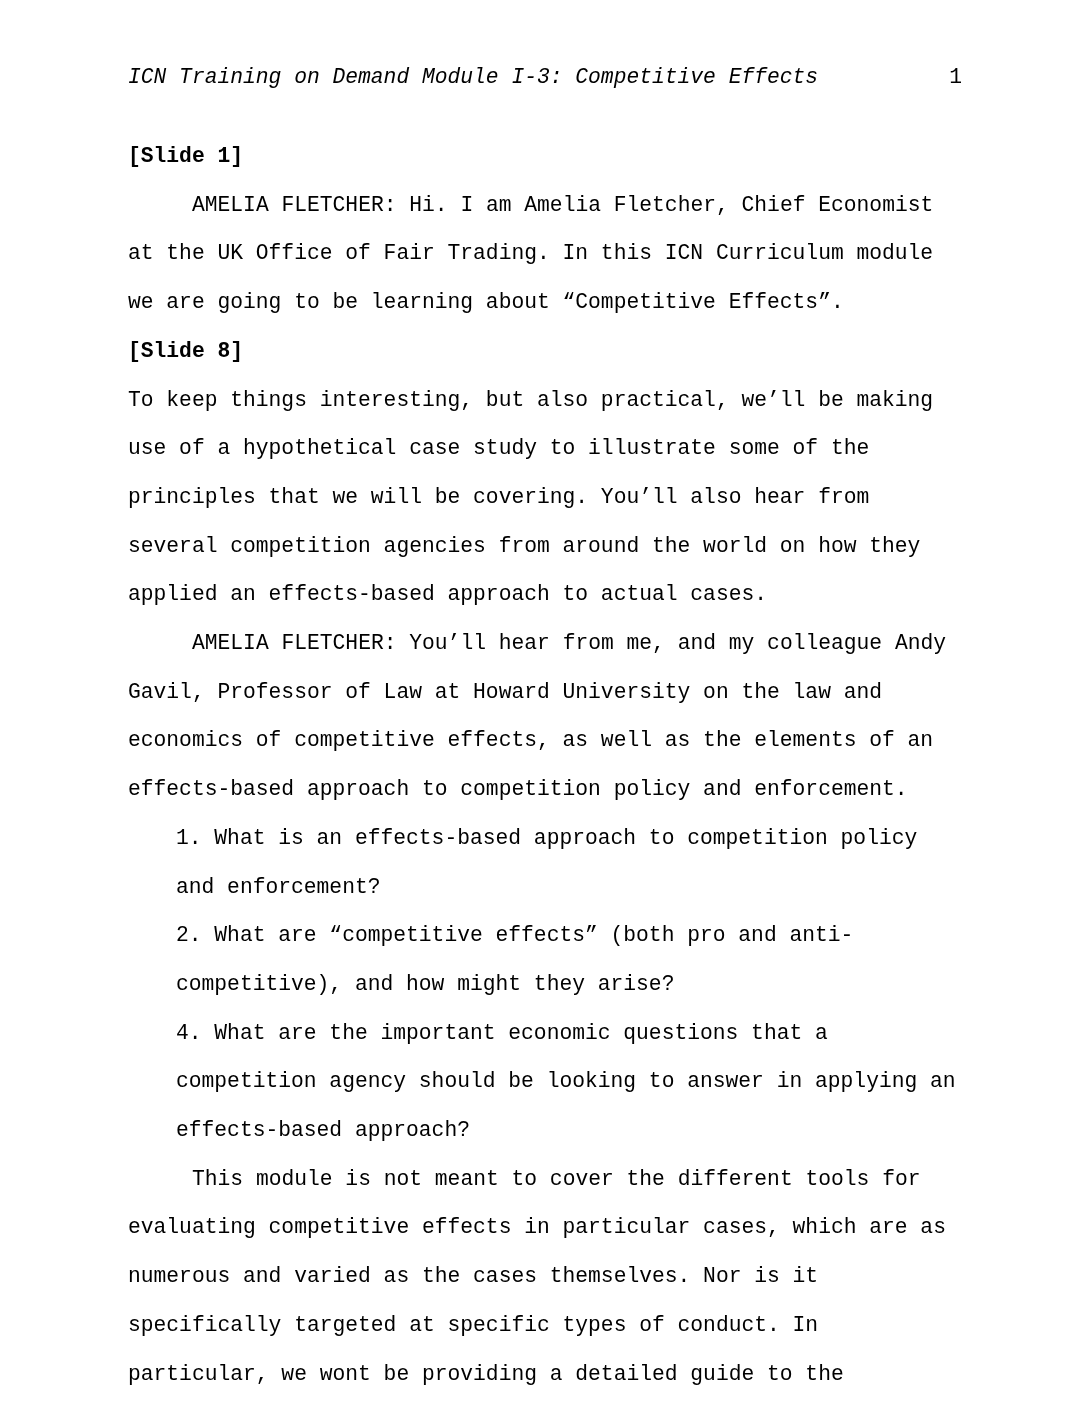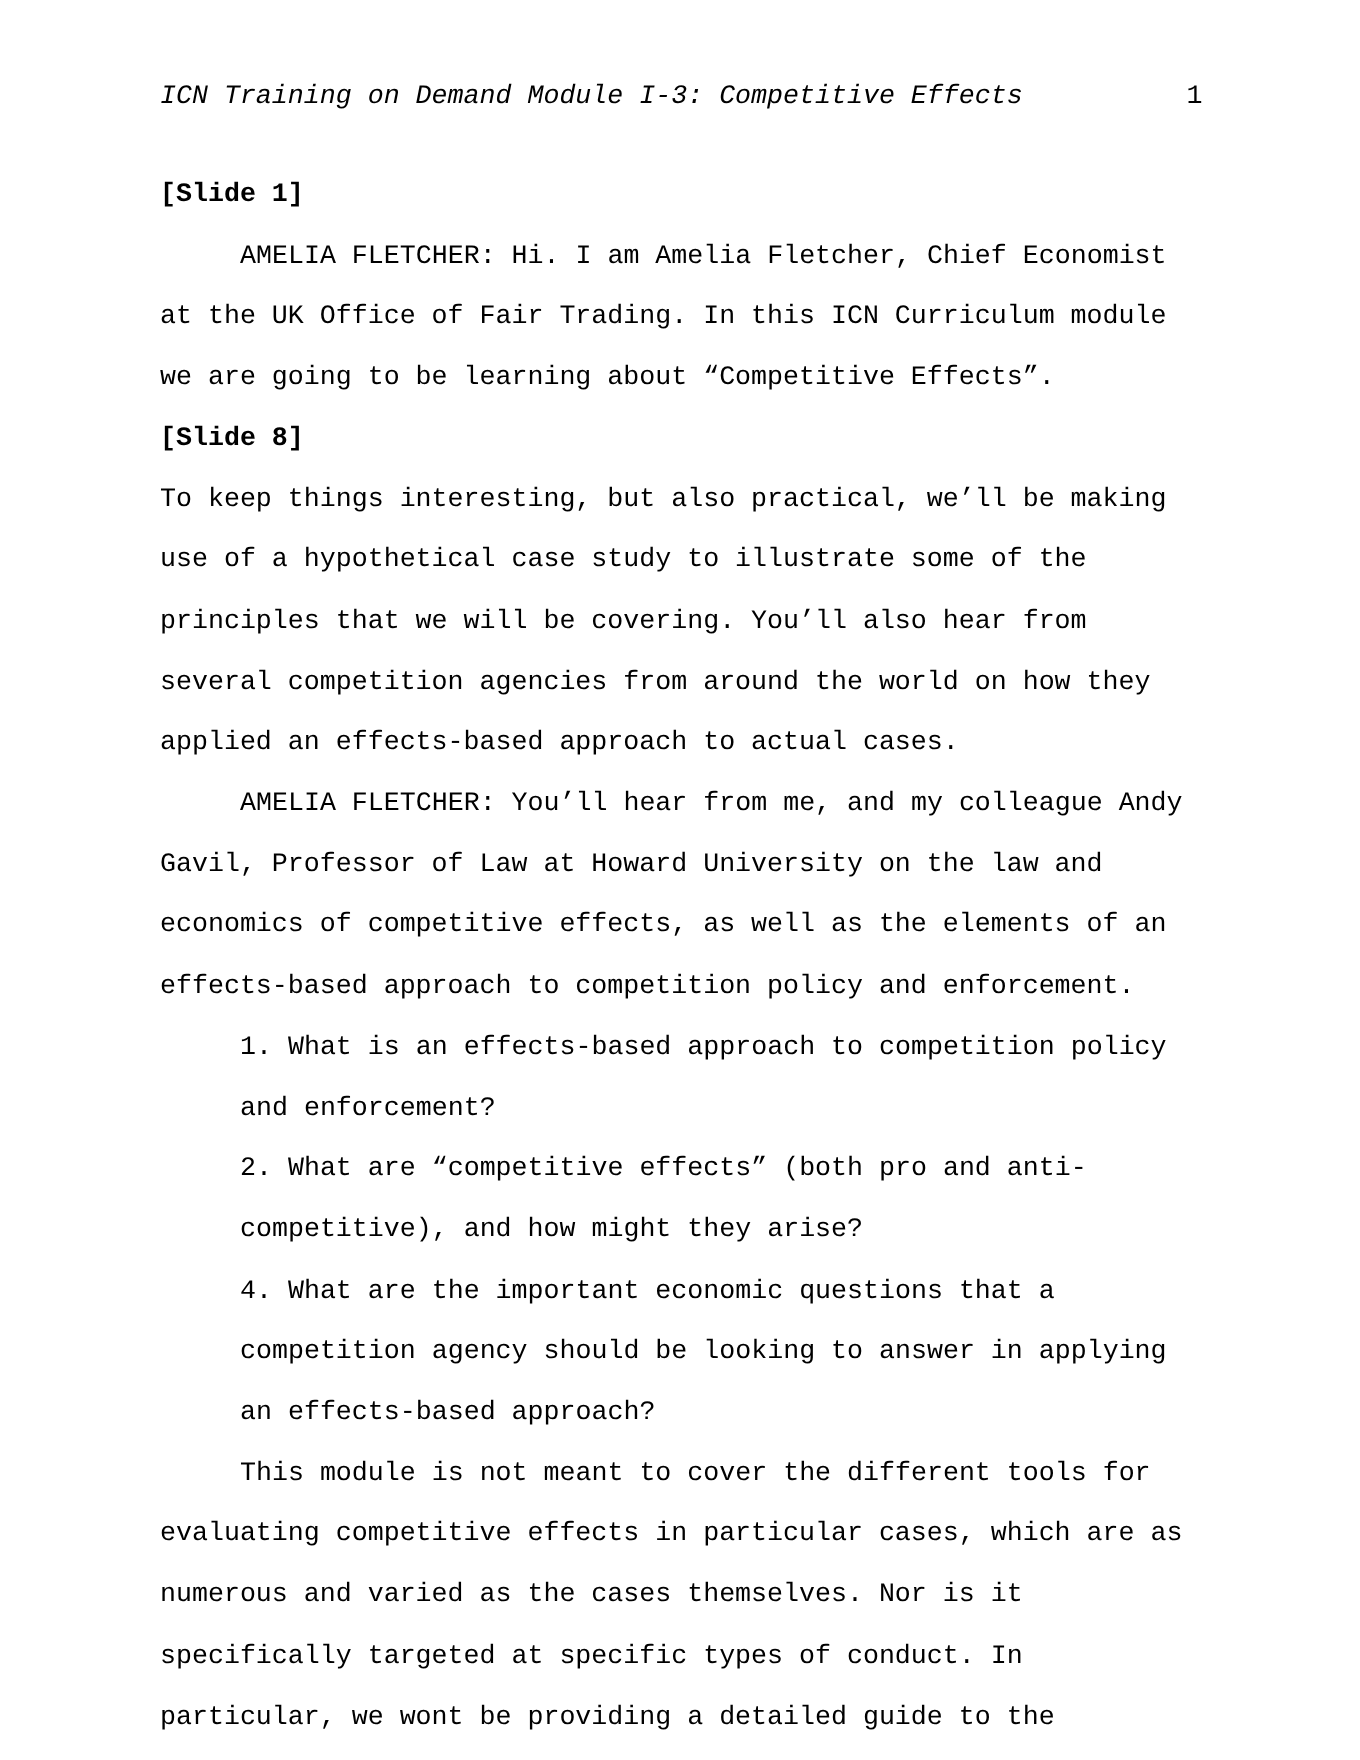--- a/index.html
+++ b/index.html
@@ -46,21 +46,21 @@
     margin: 0;
     padding: 0;
   }
   .block-heading {
     font-weight: bold;
   }
   .block-paragraph.indent {
     text-indent: 64px;
   }
   .block-list-item {
-    margin-left: 64px;
+    margin-left: 48px;
   }
 </style>
 </head>
 <body>
 
 <div class="page">
   <div class="header">
     <span class="header-title">ICN Training on Demand Module I-3: Competitive Effects</span>
     <span class="page-number">1</span>
   </div>

